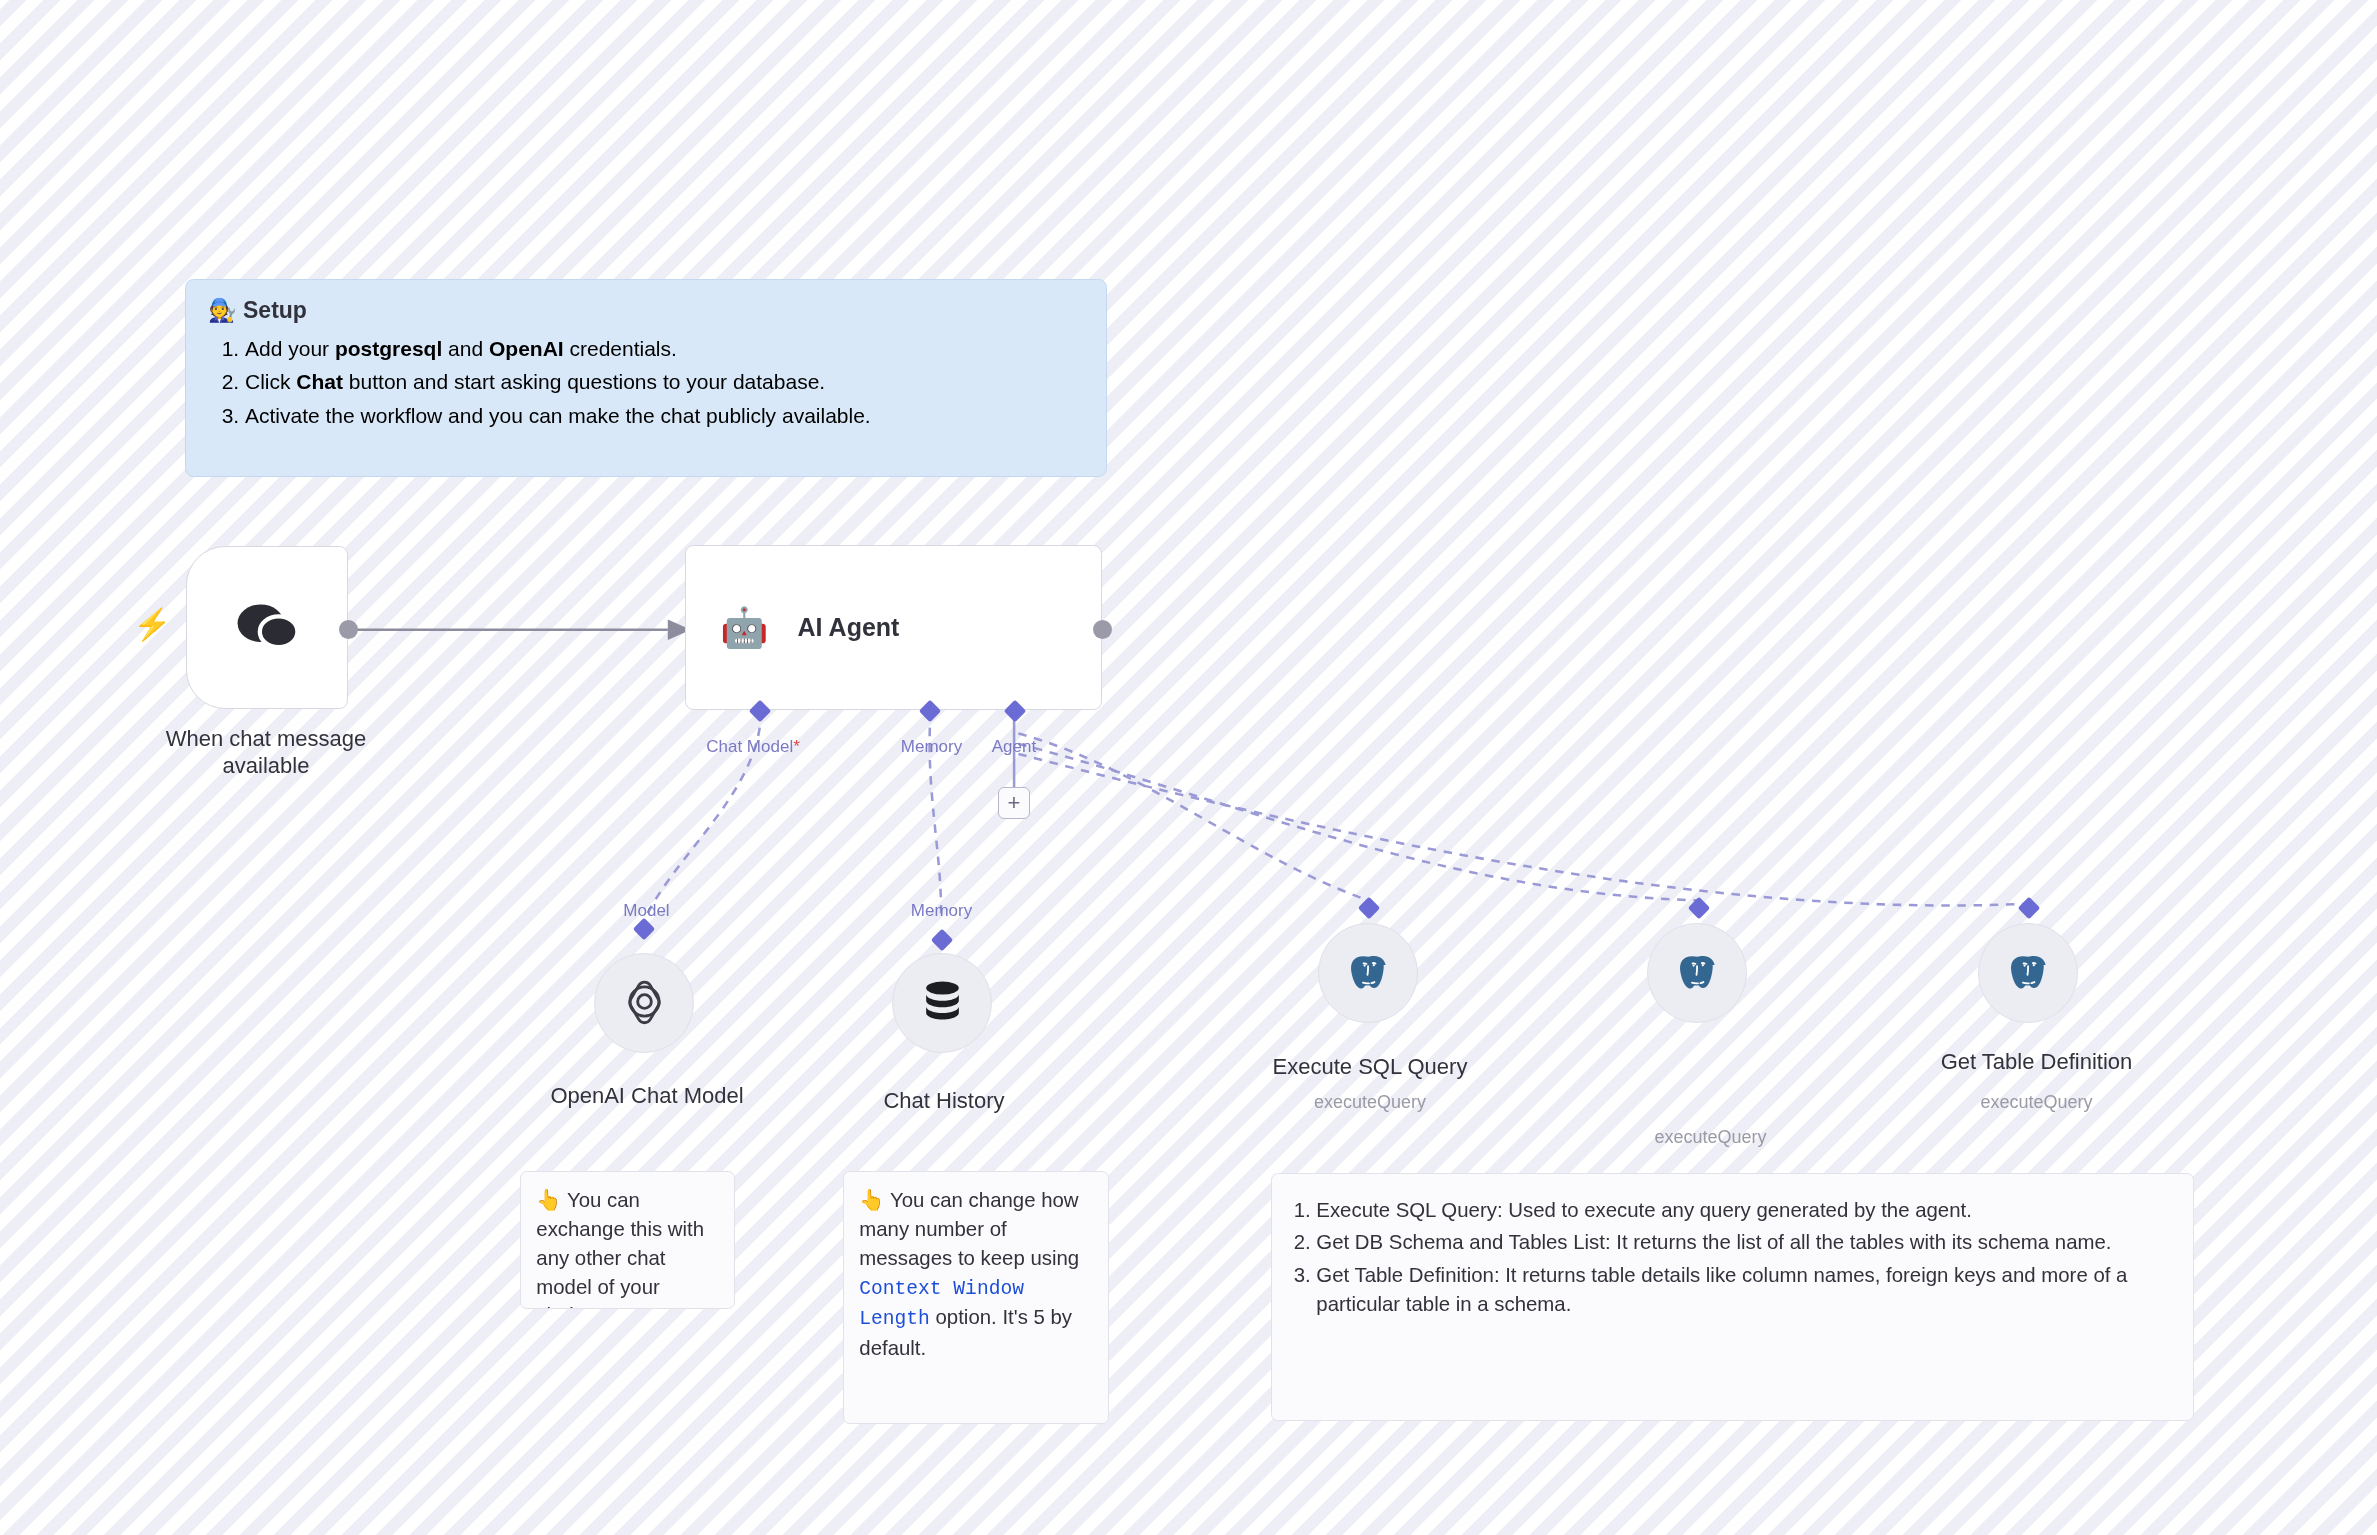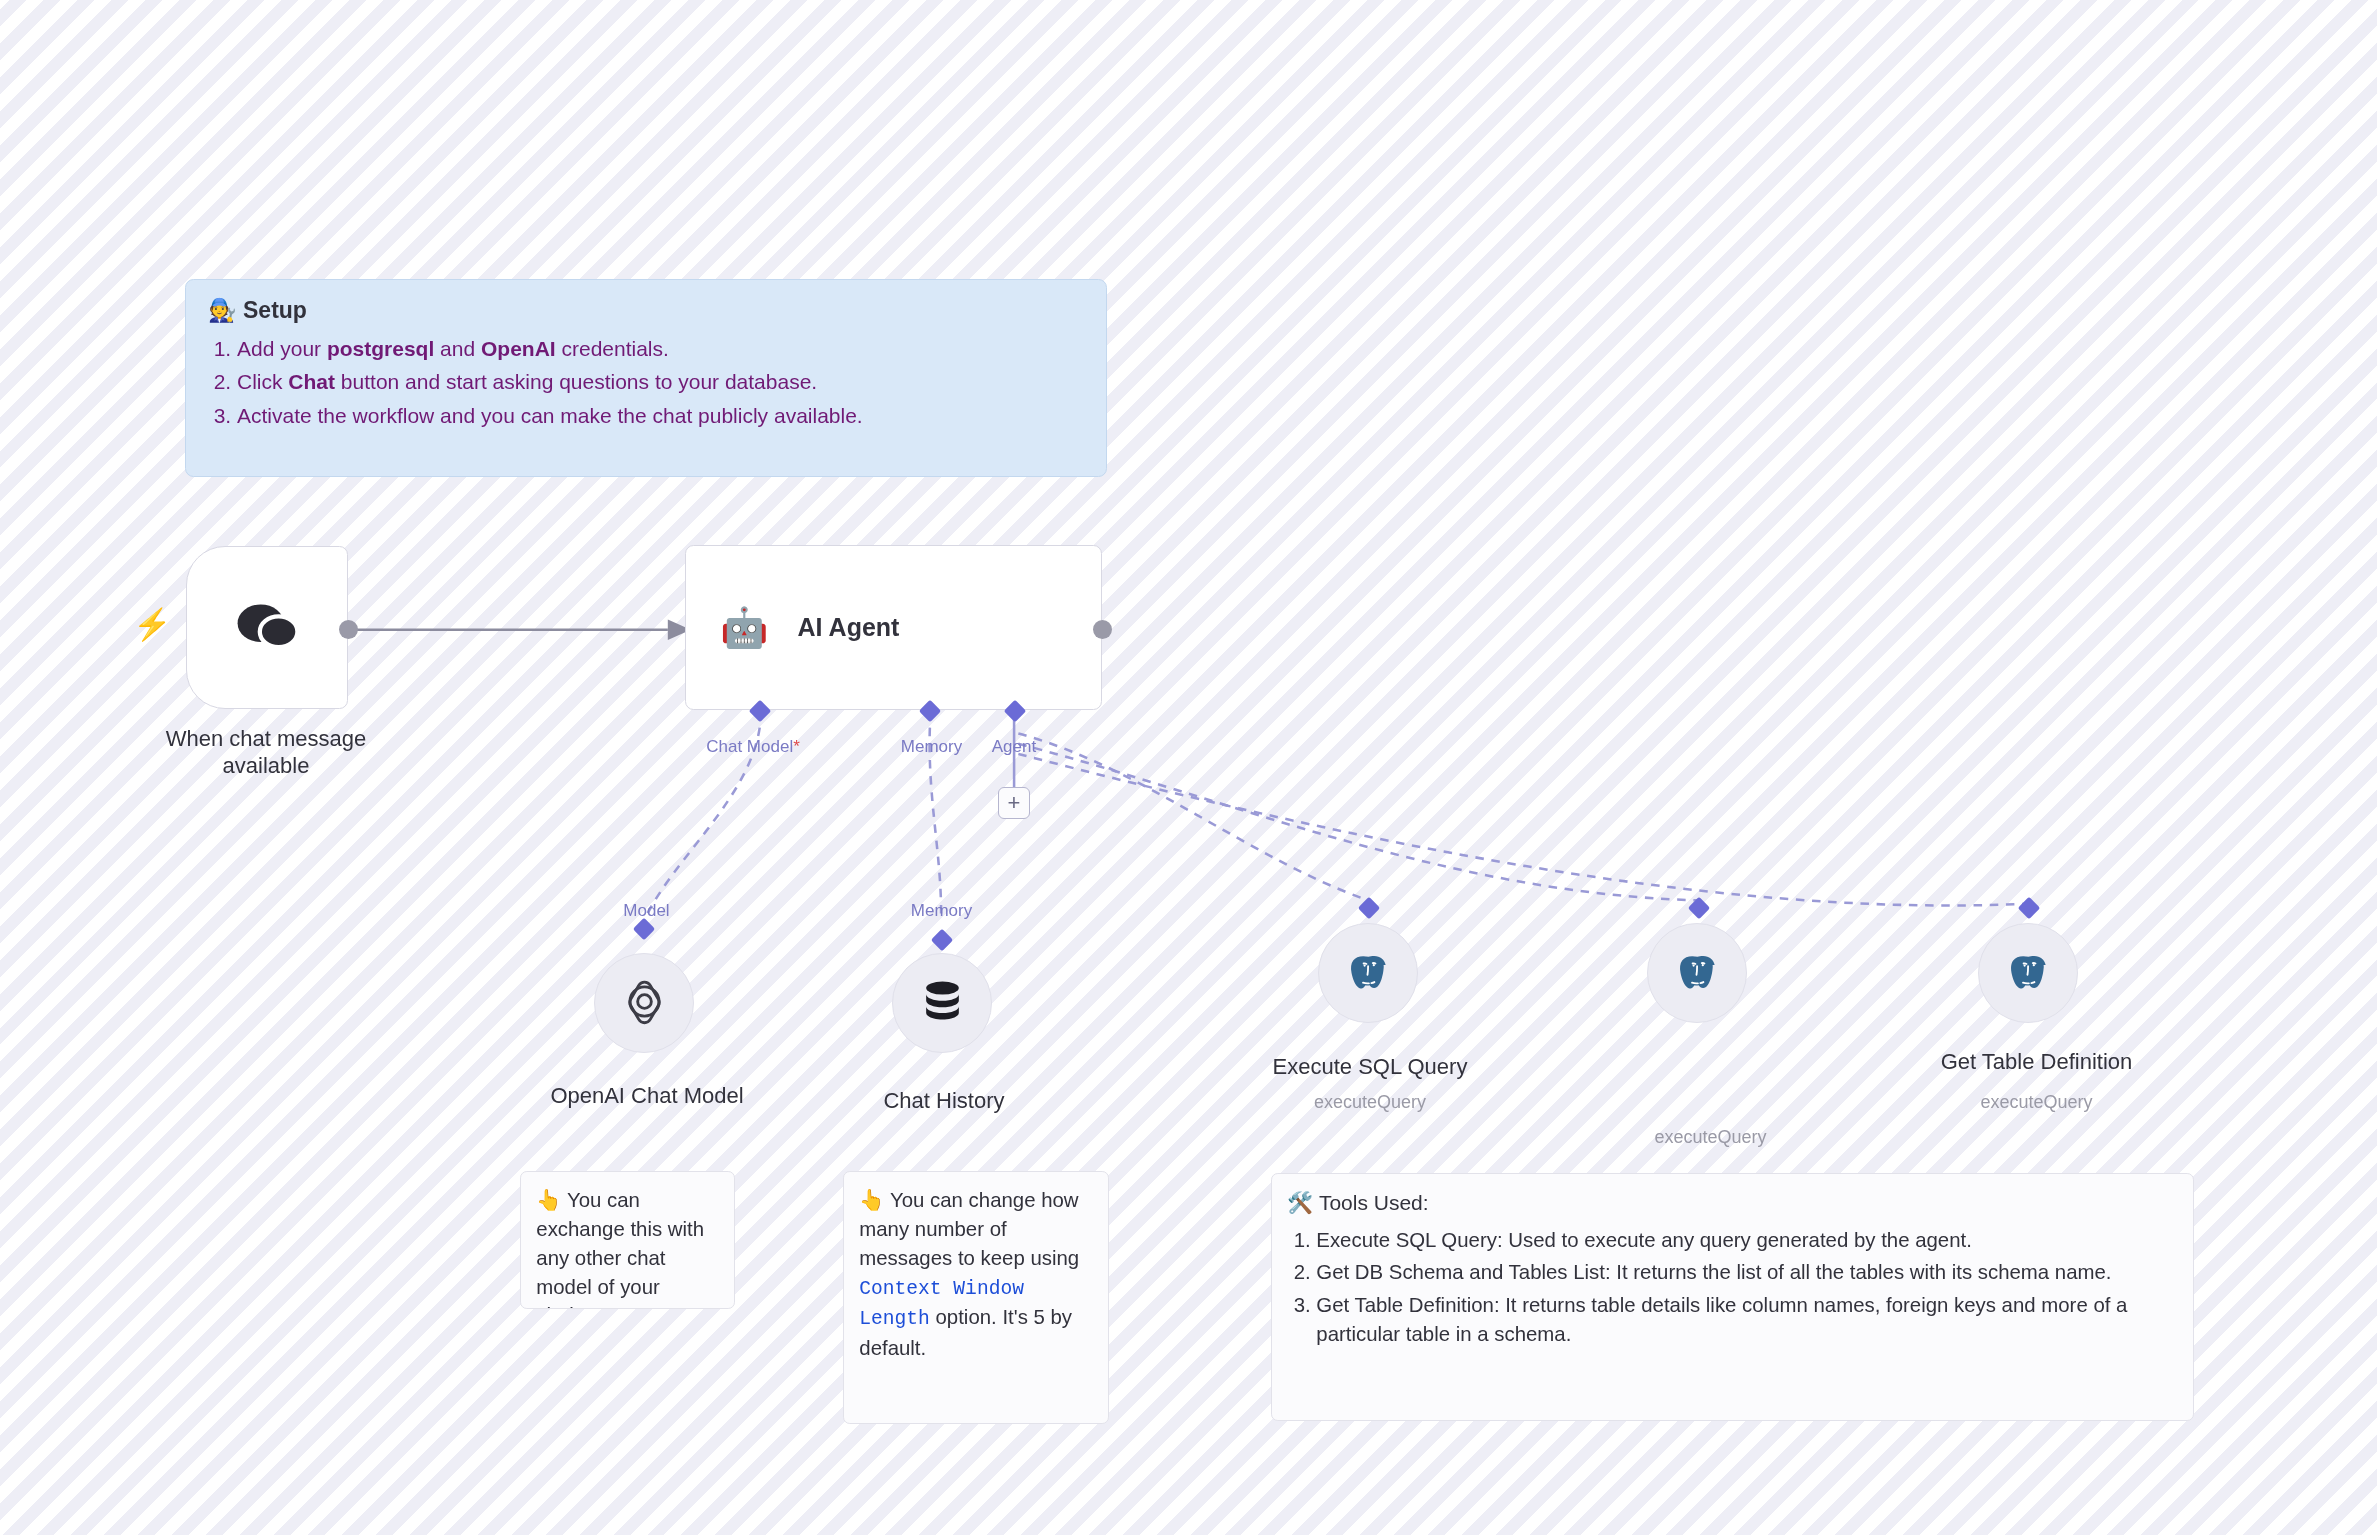--- a/index.html
+++ b/index.html
@@ -53,25 +53,25 @@
     box-sizing: border-box;
     padding: 17px 8px 19px 22px;
   }
   .sticky-title {
     font-size: 23px;
     font-weight: bold;
     color: #32323c;
     margin-bottom: 10.2px;
   }
   .sticky ol {
-    margin: 0;
+    margin: 8px;
     padding-left: 29px;
     font-size: 21px;
     line-height: 1.46;
-    color: #701a75;
+    color: #000000;
   }
   .sticky ol li {
     margin-bottom: 2.6px;
   }
   .b { font-weight: bold; }
 
   
   .note {
     position: absolute;
     background: #fbfbfd;
@@ -340,21 +340,20 @@
 
   <div class="note" style="left:520px; top:1171px; width:215px; height:138px;">
     <span>👆 You can exchange this with any other chat model of your choice.</span>
   </div>
 
   <div class="note" style="left:843px; top:1171px; width:266px; height:253px;">
     <span>👆 You can change how many number of messages to keep using </span><span class="mono">Context Window Length</span><span> option. It's 5 by default.</span>
   </div>
 
   <div class="note" style="left:1271px; top:1173px; width:923px; height:248px;">
-    <div class="note-title">🛠️ Tools Used:</div>
     <ol>
       <li>Execute SQL Query: Used to execute any query generated by the agent.</li>
       <li>Get DB Schema and Tables List: It returns the list of all the tables with its schema name.</li>
       <li>Get Table Definition: It returns table details like column names, foreign keys and more of a particular table in a schema.</li>
     </ol>
   </div>
 
 </div>
 
 

